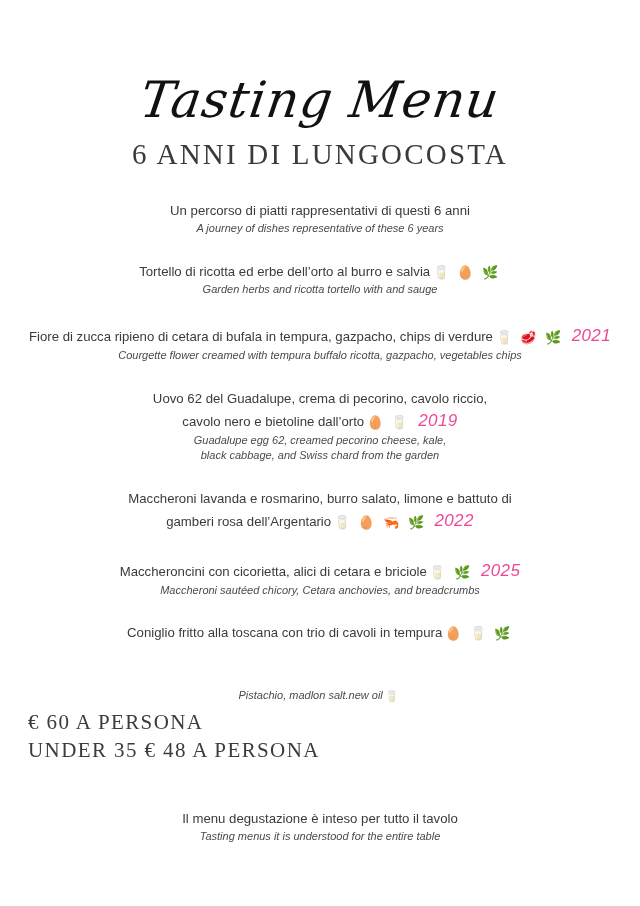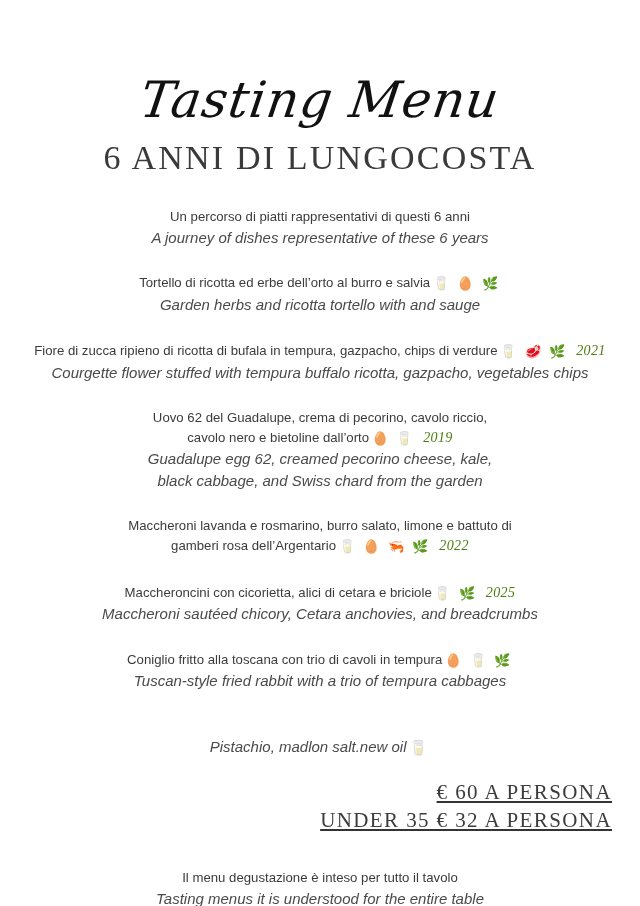--- a/index.html
+++ b/index.html
@@ -37,21 +37,21 @@
     font-size: 50px;
     line-height: 1.05;
     letter-spacing: 1px;
     color: #111111;
     white-space: nowrap;
     transform: skewX(-8deg);
     display: block;
   }
   .title-sub {
     font-family: "Liberation Serif", serif;
-    font-size: 34px;
+    font-size: 29px;
     letter-spacing: 2.2px;
     color: #3a3a3a;
     margin-top: 12px;
     line-height: 1.1;
   }
 
   
   .intro {
     text-align: center;
     margin-top: 32px;
@@ -69,60 +69,59 @@
   .line-it {
     font-family: "Liberation Sans", sans-serif;
     font-size: 13.2px;
     line-height: 1.42;
     color: #3b3b3b;
     font-style: normal;
     text-align: center;
   }
   .line-en {
     font-family: "Liberation Sans", sans-serif;
-    font-size: 15px;
+    font-size: 11px;
     line-height: 1.42;
     color: #4a4a4a;
     font-style: italic;
   }
   .emoji {
     font-family: "DejaVu Sans", sans-serif;
     font-style: normal;
     letter-spacing: 2px;
     padding-left: 3px;
     vertical-align: -1px;
   }
   .year {
-    font-family: Liberation Serif, serif;
+    font-family: Liberation Sans, sans-serif;
     font-style: italic;
-    font-size: 14px;
-    color: #4d7c0f;
+    font-size: 17px;
+    color: #ec4899;
     padding-left: 8px;
     letter-spacing: 0.4px;
   }
 
   
   .prices {
-    text-align: right;
-    margin-top: 20px;
-    text-decoration: underline;
+    text-align: left;
+    margin-top: 4px;
   }
   .price-line {
     font-family: "Liberation Serif", serif;
     color: #3c3c3c;
     letter-spacing: 1.4px;
     line-height: 1.32;
   }
   .price-main { font-size: 21px; }
   .price-under { font-size: 21px; }
 
   
   .note {
     text-align: center;
-    margin-top: 35px;
+    margin-top: 46px;
   }
 
   .spacer-lg { height: 18px; }
 </style>
 </head>
 <body>
 
 <div class="page">
 
   <div class="header">
@@ -141,24 +140,24 @@
       <div class="line-it">
         <span>Tortello di ricotta ed erbe dell’orto al burro e salvia</span><span class="emoji">🥛 🥚 🌿</span>
       </div>
       <div class="line-en">
         <span>Garden herbs and ricotta tortello with and sauge</span>
       </div>
     </div>
 
     <div class="course">
       <div class="line-it">
-        <span>Fiore di zucca ripieno di ricotta di bufala in tempura, gazpacho, chips di verdure</span><span class="emoji">🥛 🥩 🌿</span><span class="year">2021</span>
-      </div>
-      <div class="line-en">
-        <span>Courgette flower stuffed with tempura buffalo ricotta, gazpacho, vegetables chips</span>
+        <span>Fiore di zucca ripieno di cetara di bufala in tempura, gazpacho, chips di verdure</span><span class="emoji">🥛 🥩 🌿</span><span class="year">2021</span>
+      </div>
+      <div class="line-en">
+        <span>Courgette flower creamed with tempura buffalo ricotta, gazpacho, vegetables chips</span>
       </div>
     </div>
 
     <div class="course">
       <div class="line-it">
         <span>Uovo 62 del Guadalupe, crema di pecorino, cavolo riccio,</span>
       </div>
       <div class="line-it">
         <span>cavolo nero e bietoline dall’orto</span><span class="emoji">🥚 🥛</span><span class="year">2019</span>
       </div>
@@ -184,39 +183,36 @@
         <span>Maccheroncini con cicorietta, alici di cetara e briciole</span><span class="emoji">🥛 🌿</span><span class="year">2025</span>
       </div>
       <div class="line-en">
         <span>Maccheroni sautéed chicory, Cetara anchovies, and breadcrumbs</span>
       </div>
     </div>
 
     <div class="course">
       <div class="line-it">
         <span>Coniglio fritto alla toscana con trio di cavoli in tempura</span><span class="emoji">🥚 🥛 🌿</span>
-      </div>
-      <div class="line-en">
-        <span>Tuscan-style fried rabbit with a trio of tempura cabbages</span>
       </div>
     </div>
 
     <div class="spacer-lg"></div>
 
     <div class="course">
       <div class="line-en">
         <span>Pistachio, madlon salt.new oil</span><span class="emoji">🥛</span>
       </div>
     </div>
 
   </div>
 
   <div class="prices">
     <div class="price-line price-main">€ 60 A PERSONA</div>
-    <div class="price-line price-under">UNDER 35 € 32 A PERSONA</div>
+    <div class="price-line price-under">UNDER 35 € 48 A PERSONA</div>
   </div>
 
   <div class="note">
     <div class="line-it">Il menu degustazione è inteso per tutto il tavolo</div>
     <div class="line-en">Tasting menus it is understood for the entire table</div>
   </div>
 
 </div>
 
 </body></html>

